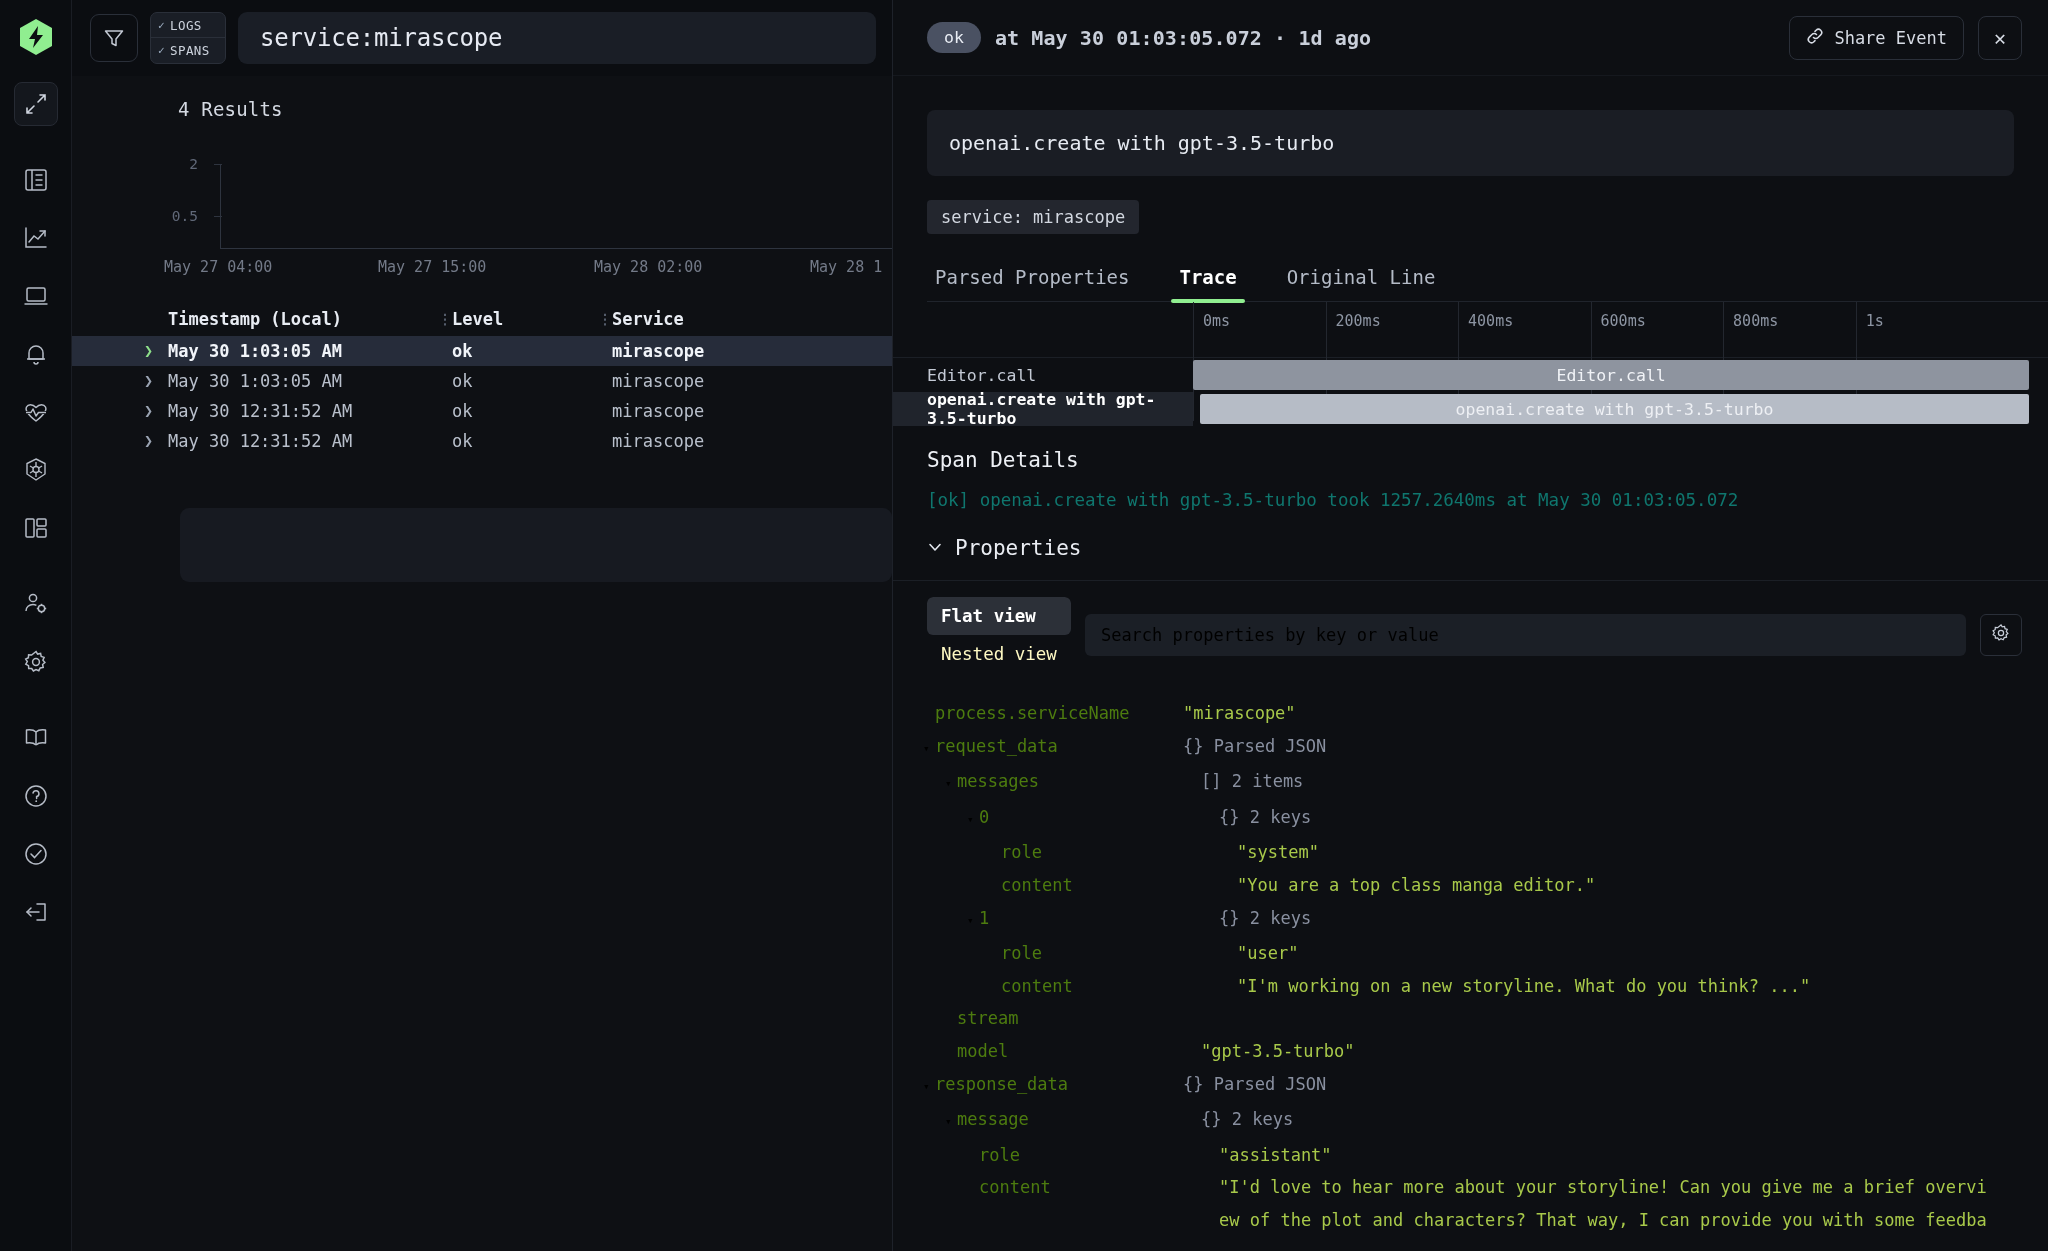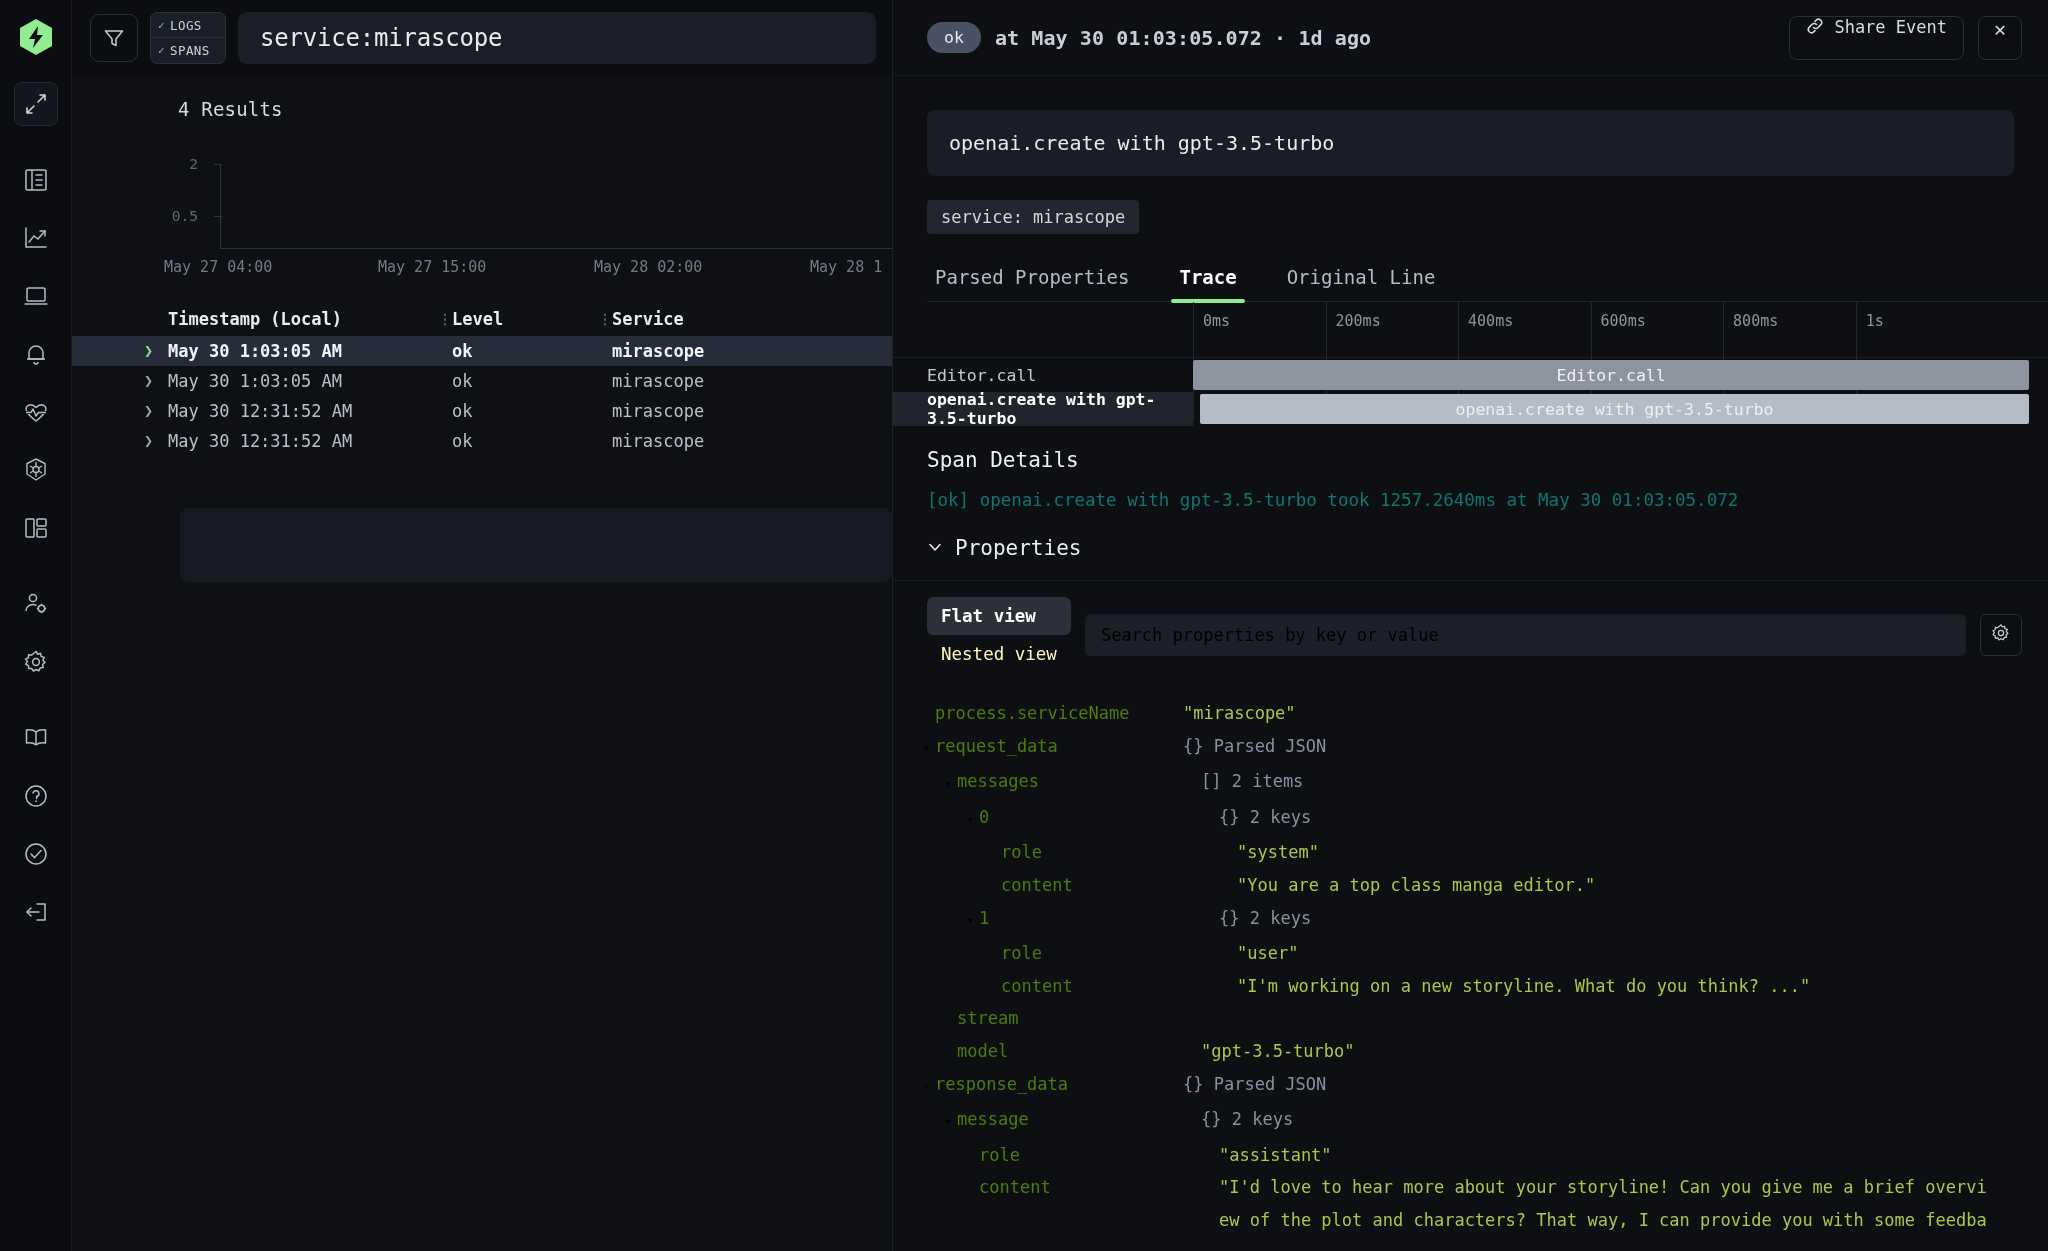--- a/index.html
+++ b/index.html
@@ -114,21 +114,21 @@
     border-bottom: 1px solid #15181e;
   }
   .ok-pill {
     background: #4a5162; color: #e9edf4; border-radius: 18px;
     padding: 6px 17px; font-size: 16.5px;
   }
   #r-head .meta { font-size: 20px; color: #c9cfda; letter-spacing: .1px; font-weight: bold;}
   #r-head .grow { flex: 1; }
   .hbtn {
     border: 1px solid #2a2f39; border-radius: 8px; height: 44px;
-    display: flex; align-items: flex-start; gap: 10px; padding: 0 16px;
+    display: flex; align-items: center; gap: 10px; padding: 0 16px;
     font-size: 17px; color: #d7dce5;
   }
   .hbtn.sq { width: 44px; padding: 0; justify-content: center; font-size: 20px;}
 
   #r-body { flex: 1; overflow: hidden; position: relative; }
   #titlebox {
     margin: 34px 34px 0 34px; background: #1a1d24; border-radius: 8px;
     height: 66px; display: flex; align-items: center; padding: 0 22px;
     font-size: 20px; color: #e7ebf2;
   }

